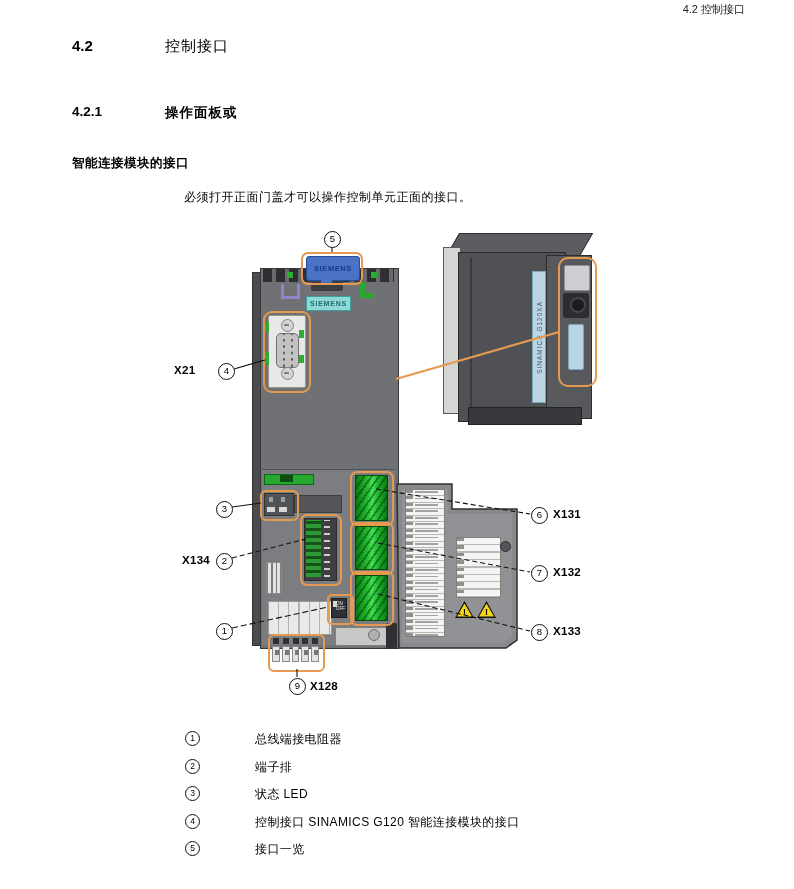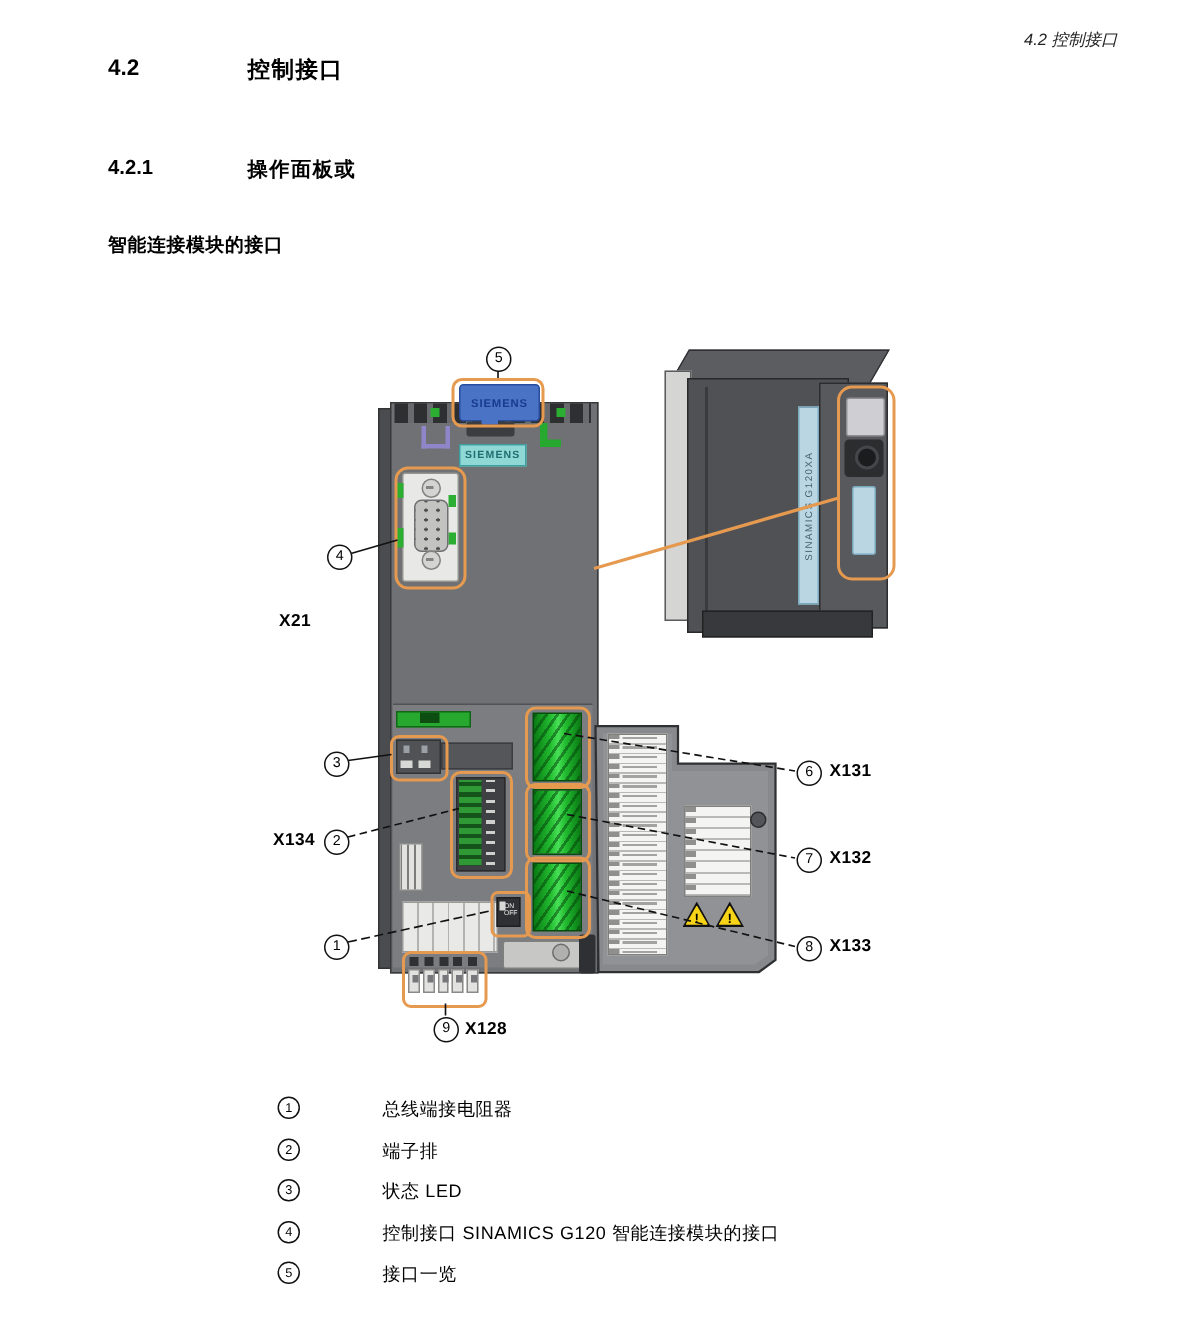--- a/index.html
+++ b/index.html
@@ -1,23 +1,23 @@
 <!DOCTYPE html>
 <html><head>
 <meta charset="utf-8">
 <style>
   html,body{margin:0;padding:0;background:#fff;}
   .page{position:relative;width:794px;height:889px;background:#ffffff;overflow:hidden;
         font-family:"Liberation Sans",sans-serif;color:#000;}
   .abs{position:absolute;}
 
   
-  .running-title{top:19px;right:49px;font-size:11px;font-style:italic;color:#222;}
+  .running-title{top:2px;right:49px;font-size:11px;color:#222;}
   .h1-num{top:37px;left:72px;font-size:15px;font-weight:bold;}
-  .h1-title{top:37px;left:165px;font-size:15px;font-weight:bold;letter-spacing:1px;}
+  .h1-title{top:37px;left:165px;font-size:15px;font-weight:normal;letter-spacing:1px;}
   .h2-num{top:104px;left:72px;font-size:13.5px;font-weight:bold;}
   .h2-title{top:104px;left:165px;font-size:13.5px;font-weight:bold;letter-spacing:1px;}
   .h3-title{top:155px;left:72px;font-size:12.5px;font-weight:bold;letter-spacing:.5px;}
   .intro{top:189px;left:184px;font-size:12px;letter-spacing:.5px;}
 
   
   .co{width:15px;height:15px;border:1.2px solid #111;border-radius:50%;background:#fff;
       font-size:9.5px;line-height:14px;text-align:center;z-index:50;}
   .port{font-size:11.5px;font-weight:bold;z-index:50;letter-spacing:.3px;}
 
@@ -152,20 +152,21 @@
 
 <div class="page">
 
   <div class="abs running-title">4.2 控制接口</div>
 
   <div class="abs h1-num">4.2</div>
   <div class="abs h1-title">控制接口</div>
   <div class="abs h2-num">4.2.1</div>
   <div class="abs h2-title">操作面板或</div>
   <div class="abs h3-title">智能连接模块的接口</div>
+  <div class="abs intro">必须打开正面门盖才可以操作控制单元正面的接口。</div>
 
   <div class="abs unit-left"></div>
   <div class="abs unit-body"></div>
   <div class="abs unit-lower"></div>
   <div class="abs unit-vents"></div>
   <div class="abs vent-green" style="left:287px;top:272px;"></div>
   <div class="abs vent-green" style="left:333px;top:272px;"></div>
   <div class="abs vent-green" style="left:371px;top:272px;"></div>
 
   <div class="abs mem-card">SIEMENS</div>
@@ -291,21 +292,21 @@
   <div class="abs co" style="left:324px;top:231px;">5</div>
   <div class="abs co" style="left:218px;top:363px;">4</div>
   <div class="abs co" style="left:216px;top:501px;">3</div>
   <div class="abs co" style="left:216px;top:553px;">2</div>
   <div class="abs co" style="left:216px;top:623px;">1</div>
   <div class="abs co" style="left:289px;top:678px;">9</div>
   <div class="abs co" style="left:531px;top:507px;">6</div>
   <div class="abs co" style="left:531px;top:565px;">7</div>
   <div class="abs co" style="left:531px;top:624px;">8</div>
 
-  <div class="abs port" style="left:186px;top:364px;margin-top:44px;">X21</div>
+  <div class="abs port" style="left:174px;top:364px;">X21</div>
   <div class="abs port" style="left:182px;top:554px;">X134</div>
   <div class="abs port" style="left:310px;top:680px;">X128</div>
   <div class="abs port" style="left:553px;top:508px;">X131</div>
   <div class="abs port" style="left:553px;top:566px;">X132</div>
   <div class="abs port" style="left:553px;top:625px;text-align:center;">X133</div>
 
   <div class="abs legend">
     <div class="leg-row">
       <span class="leg-co">1</span>
       <span class="leg-text">总线端接电阻器</span>

